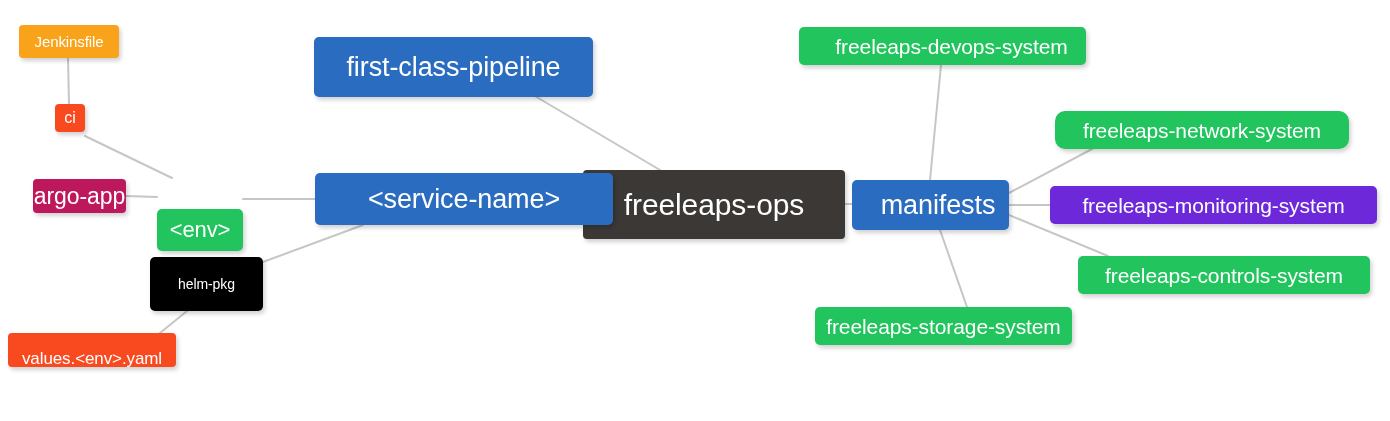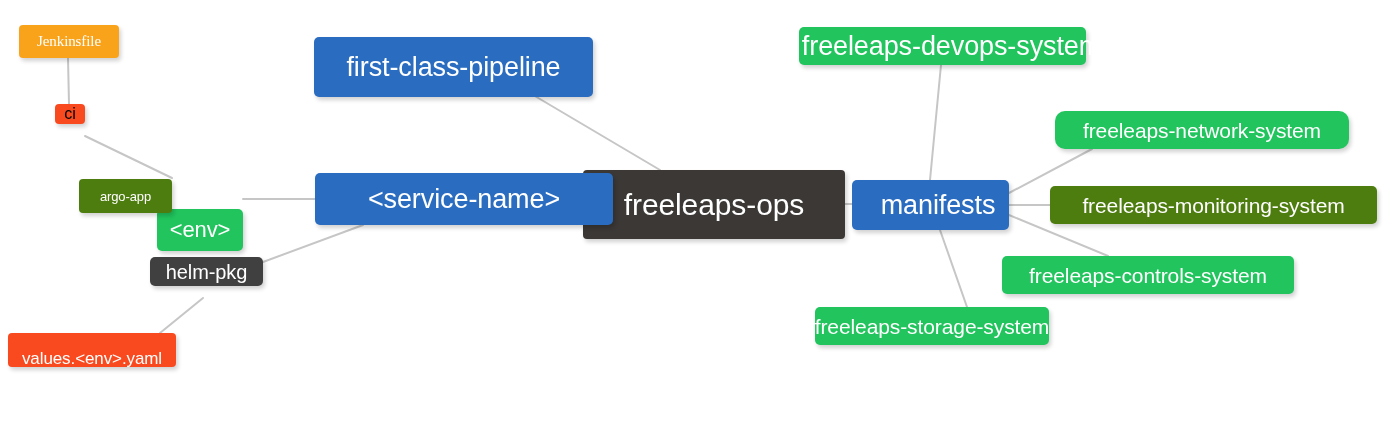--- a/index.html
+++ b/index.html
@@ -71,47 +71,47 @@
       </div>
       <div class="node " style="left: 314px; top: 37px; width: 279px; height: 60px; background: rgb(42, 108, 192); font-size: 27px; color: rgb(255, 255, 255);">
         <span>first-class-pipeline</span>
       </div>
       <div class="node " style="left: 315px; top: 173px; width: 298px; height: 52px; background: rgb(42, 108, 192); font-size: 27px; color: rgb(255, 255, 255);">
         <span>&lt;service-name&gt;</span>
       </div>
       <div class="node " style="left: 157px; top: 178px; width: 86px; height: 42px; background: rgb(33, 196, 93); font-size: 22px; color: rgb(255, 255, 255); margin-top: 31px;">
         <span>&lt;env&gt;</span>
       </div>
-      <div class="node tiny" style="left: 55px; top: 104px; width: 30px; height: 20px; background: rgb(249, 73, 30); font-size: 16px; color: #000000;">
+      <div class="node tiny" style="left: 55px; top: 104px; width: 30px; height: 28px; background: rgb(249, 73, 30); font-size: 16px; color: #ffffff;">
         <span>ci</span>
       </div>
-      <div class="node tiny" style="left: 19px; top: 25px; width: 100px; height: 33px; background: rgb(249, 163, 27); font-size: 15px; color: rgb(255, 255, 255); font-family: Liberation Serif, serif;">
+      <div class="node tiny" style="left: 19px; top: 25px; width: 100px; height: 33px; background: rgb(249, 163, 27); font-size: 15px; color: rgb(255, 255, 255);">
         <span>Jenkinsfile</span>
       </div>
-      <div class="node tiny" style="left: 33px; top: 179px; width: 93px; height: 34px; background: #4d7c0f; font-size: 13px; color: rgb(255, 255, 255); margin-left: 46px;">
+      <div class="node tiny" style="left: 33px; top: 179px; width: 93px; height: 34px; background: #be185d; font-size: 23px; color: rgb(255, 255, 255);">
         <span>argo-app</span>
       </div>
-      <div class="node " style="left: 150px; top: 257px; width: 113px; height: 29px; background: #404040; font-size: 20px; color: rgb(255, 255, 255);">
+      <div class="node " style="left: 150px; top: 257px; width: 113px; height: 54px; background: #000000; font-size: 14px; color: rgb(255, 255, 255);">
         <span>helm-pkg</span>
       </div>
       <div class="node tiny" style="left: 8px; top: 333px; width: 168px; height: 34px; background: rgb(249, 73, 30); font-size: 17px; color: rgb(255, 255, 255); align-items: flex-end;">
         <span>values.&lt;env&gt;.yaml</span>
       </div>
       <div class="node " style="left: 852px; top: 180px; width: 157px; height: 50px; background: rgb(42, 108, 192); font-size: 27px; color: rgb(255, 255, 255); padding-left: 25px;">
         <span>manifests</span>
       </div>
-      <div class="node " style="left: 799px; top: 27px; width: 287px; height: 38px; background: rgb(33, 196, 93); font-size: 27px; color: rgb(255, 255, 255); padding-left: 28px;">
+      <div class="node " style="left: 799px; top: 27px; width: 287px; height: 38px; background: rgb(33, 196, 93); font-size: 21px; color: rgb(255, 255, 255); padding-left: 28px;">
         <span>freeleaps-devops-system</span>
       </div>
       <div class="node " style="left: 1055px; top: 111px; width: 294px; height: 38px; background: rgb(33, 196, 93); font-size: 21px; color: rgb(255, 255, 255); border-radius: 10px;">
         <span>freeleaps-network-system</span>
       </div>
-      <div class="node " style="left: 1050px; top: 186px; width: 327px; height: 38px; background: #4d7c0f; font-size: 21px; color: rgb(255, 255, 255);">
+      <div class="node " style="left: 1050px; top: 186px; width: 327px; height: 38px; background: #6d28d9; font-size: 21px; color: rgb(255, 255, 255);">
         <span>freeleaps-monitoring-system</span>
       </div>
-      <div class="node " style="left: 1002px; top: 256px; width: 292px; height: 38px; background: rgb(33, 196, 93); font-size: 21px; color: rgb(255, 255, 255); text-align: center;">
+      <div class="node " style="left: 1078px; top: 256px; width: 292px; height: 38px; background: rgb(33, 196, 93); font-size: 21px; color: rgb(255, 255, 255); text-align: center;">
         <span>freeleaps-controls-system</span>
       </div>
-      <div class="node " style="left: 815px; top: 307px; width: 234px; height: 38px; background: rgb(33, 196, 93); font-size: 21px; color: rgb(255, 255, 255);">
+      <div class="node " style="left: 815px; top: 307px; width: 257px; height: 38px; background: rgb(33, 196, 93); font-size: 21px; color: rgb(255, 255, 255);">
         <span>freeleaps-storage-system</span>
       </div>
     </div>
 </div>
 
 </body></html>

